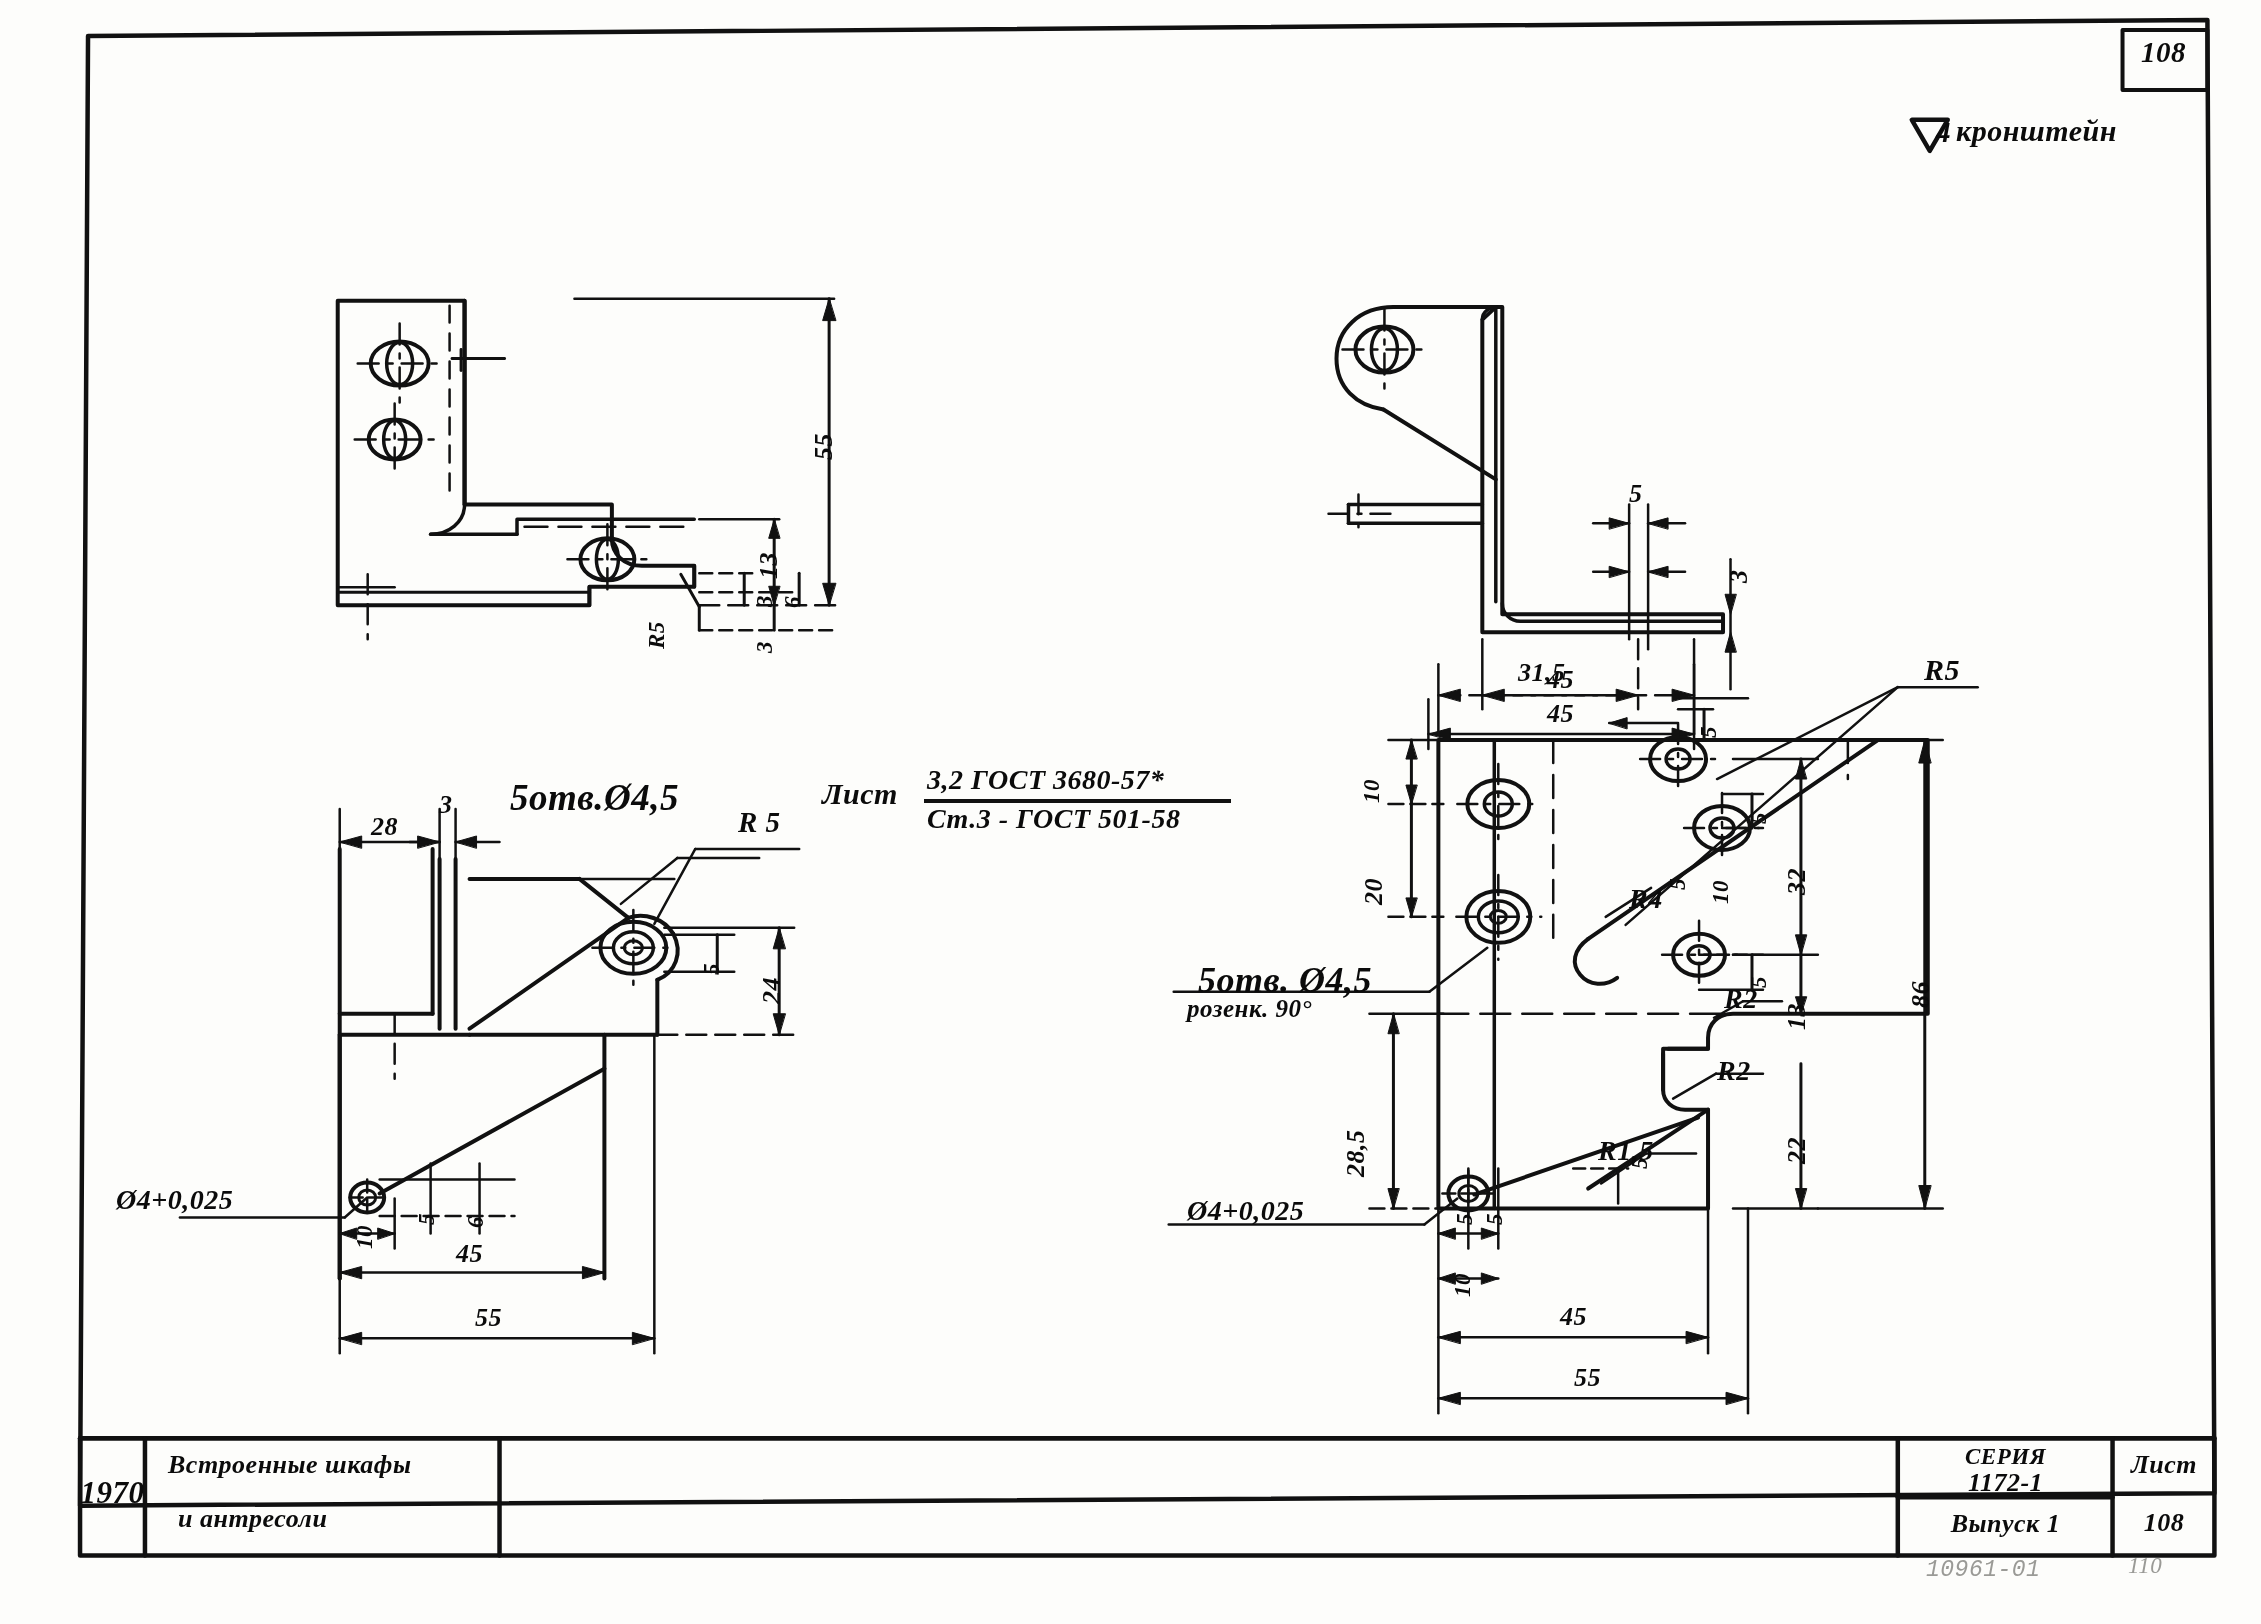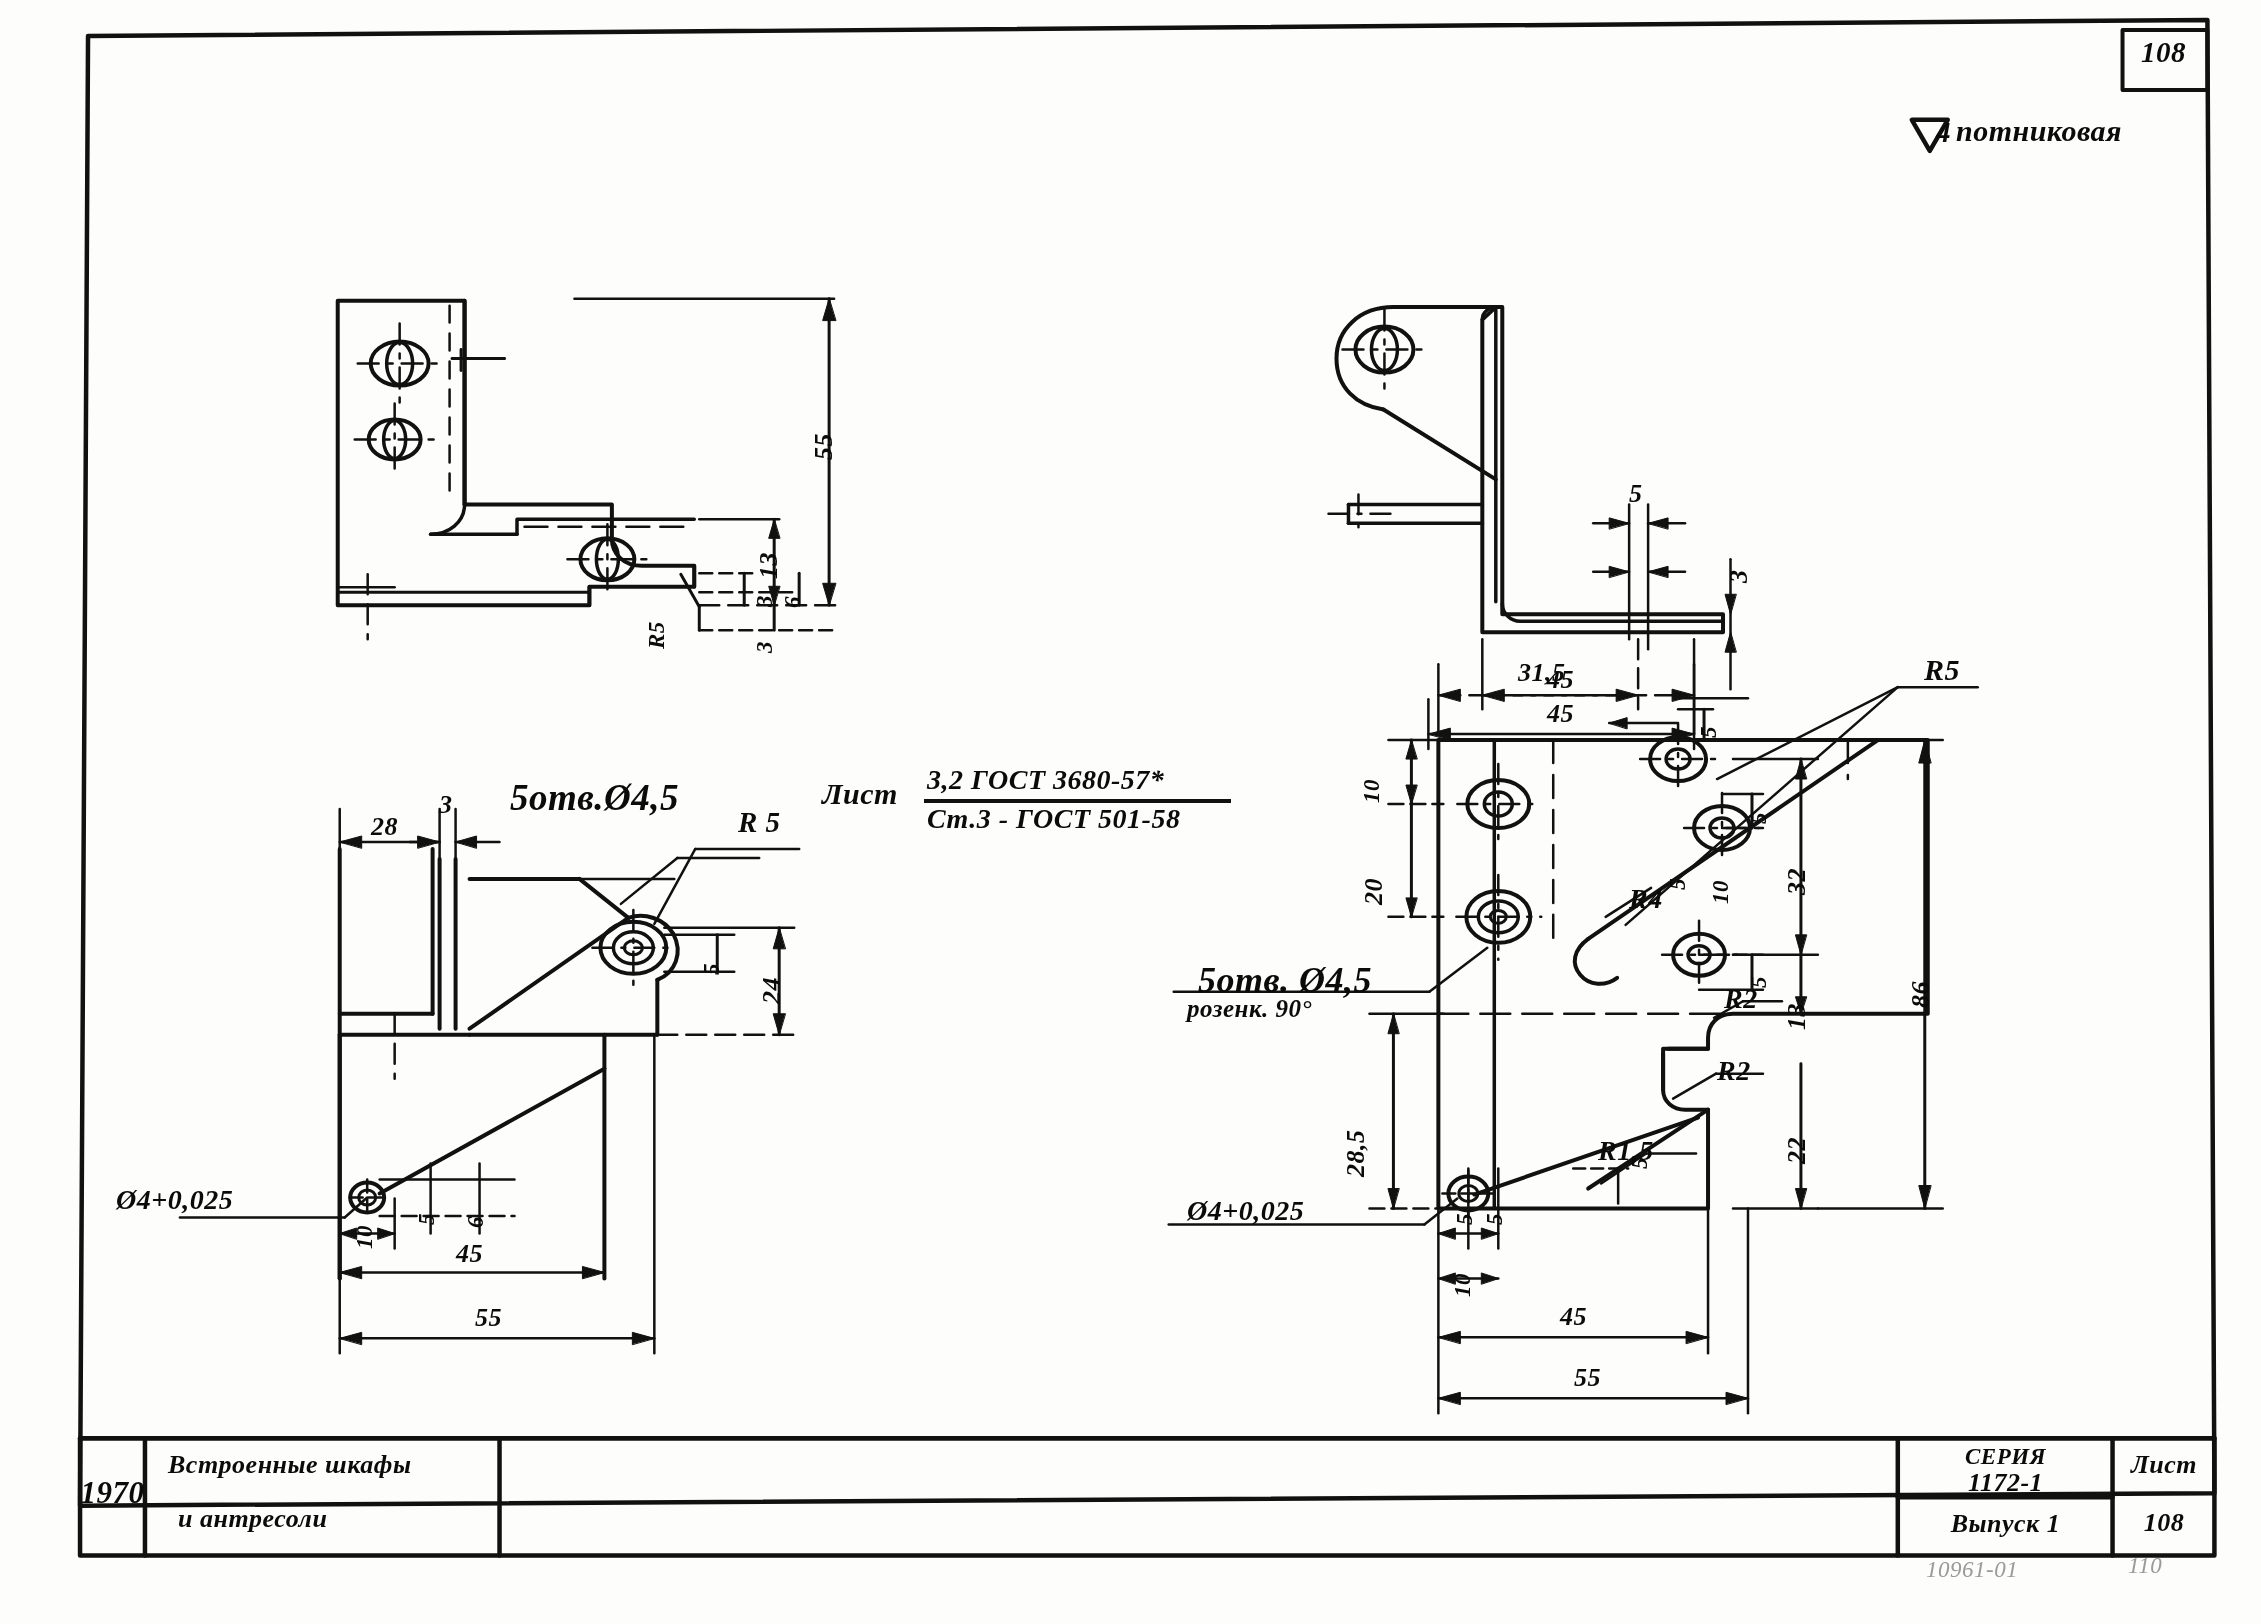--- a/index.html
+++ b/index.html
@@ -412,21 +412,21 @@
         <path d="M1000,2880 L1000,3115"></path>
         <path d="M3800,2880 L3800,3115"></path>
         <path d="M4230,2880 L4230,3115"></path>
         <path d="M3800,2998 L4230,2998"></path>
       </g>
     </g>
   </svg>
 
   <div class="txt" style="left:2141px;top:36px;font-size:29px;">108</div>
 
-  <div class="txt note" style="left:1956px;top:114px;">потниковая</div>
+  <div class="txt note" style="left:1956px;top:114px;">кронштейн</div>
   <div class="txt" style="left:1936px;top:116px;font-size:29px;">4</div>
 
   <div class="txt note" style="left:822px;top:777px;">Лист</div>
   <div class="txt" style="left:927px;top:764px;font-size:28px;">3,2 ГОСТ 3680-57*</div>
   <div style="position:absolute;left:924px;top:799px;width:307px;height:3.5px;background:#111;"></div>
   <div class="txt" style="left:927px;top:803px;font-size:28px;">Ст.3 - ГОСТ 501-58</div>
 
   <div class="txt dim rot" style="left:809px;top:460px;transform:rotate(-90deg);">55</div>
   <div class="txt dim rot" style="left:754px;top:579px;transform:rotate(-90deg);">13</div>
   <div class="txt dim-sm rot" style="left:752px;top:607px;transform:rotate(-90deg);">3</div>
@@ -487,17 +487,17 @@
 
   <div class="txt" style="left:80px;top:1475px;width:65px;text-align:center;font-size:31px;">1970</div>
   <div class="txt tb" style="left:168px;top:1450px;">Встроенные шкафы</div>
   <div class="txt tb" style="left:178px;top:1504px;">и антресоли</div>
   <div class="txt tb-sm" style="left:1898px;top:1444px;width:215px;text-align:center;">СЕРИЯ</div>
   <div class="txt tb" style="left:1898px;top:1468px;width:215px;text-align:center;">1172-1</div>
   <div class="txt tb" style="left:1898px;top:1509px;width:215px;text-align:center;">Выпуск 1</div>
   <div class="txt tb" style="left:2113px;top:1450px;width:102px;text-align:center;">Лист</div>
   <div class="txt tb" style="left:2113px;top:1508px;width:102px;text-align:center;">108</div>
 
-  <div class="txt faint" style="left:1926px;top:1557px;">10961-01</div>
+  <div class="txt faint" style="left:1926px;top:1557px;font-family:Liberation Mono, monospace;">10961-01</div>
   <div class="txt faint" style="left:2128px;top:1553px;">110</div>
 
 </div>
 
 
 </body></html>

